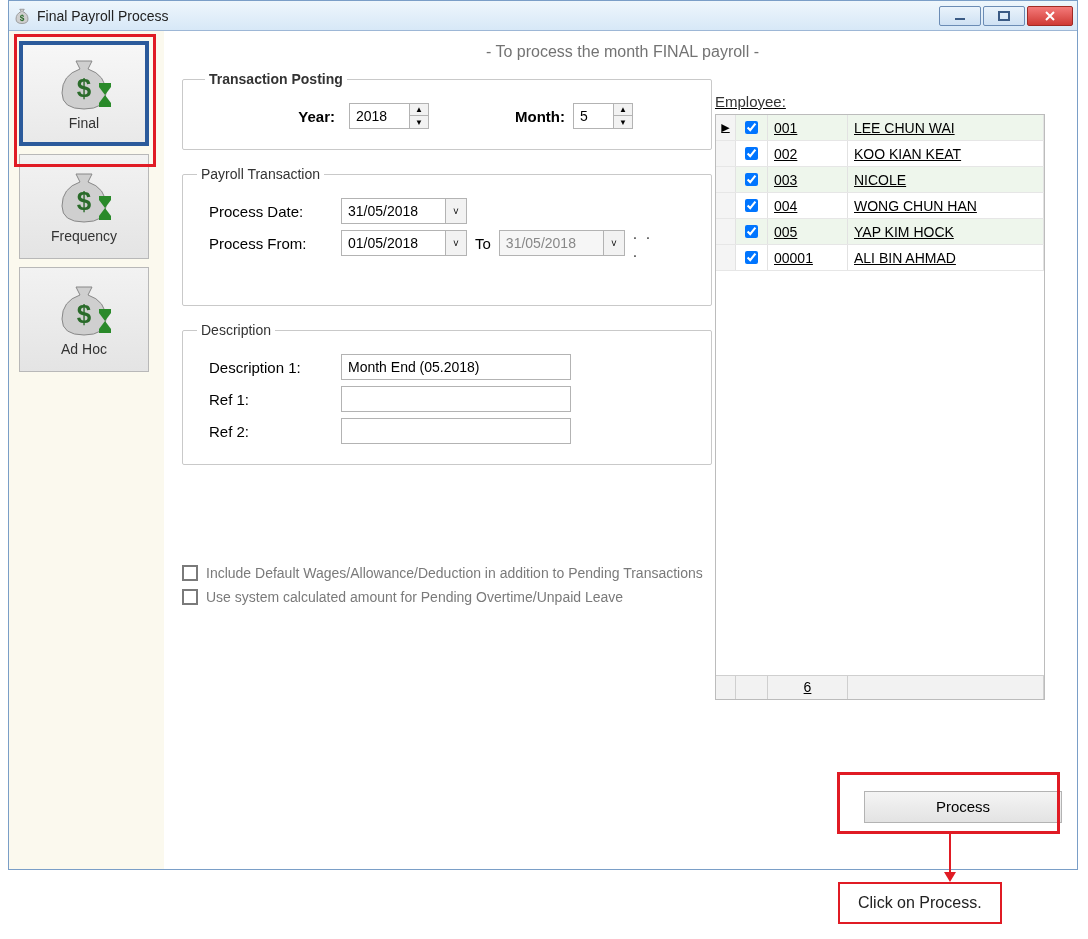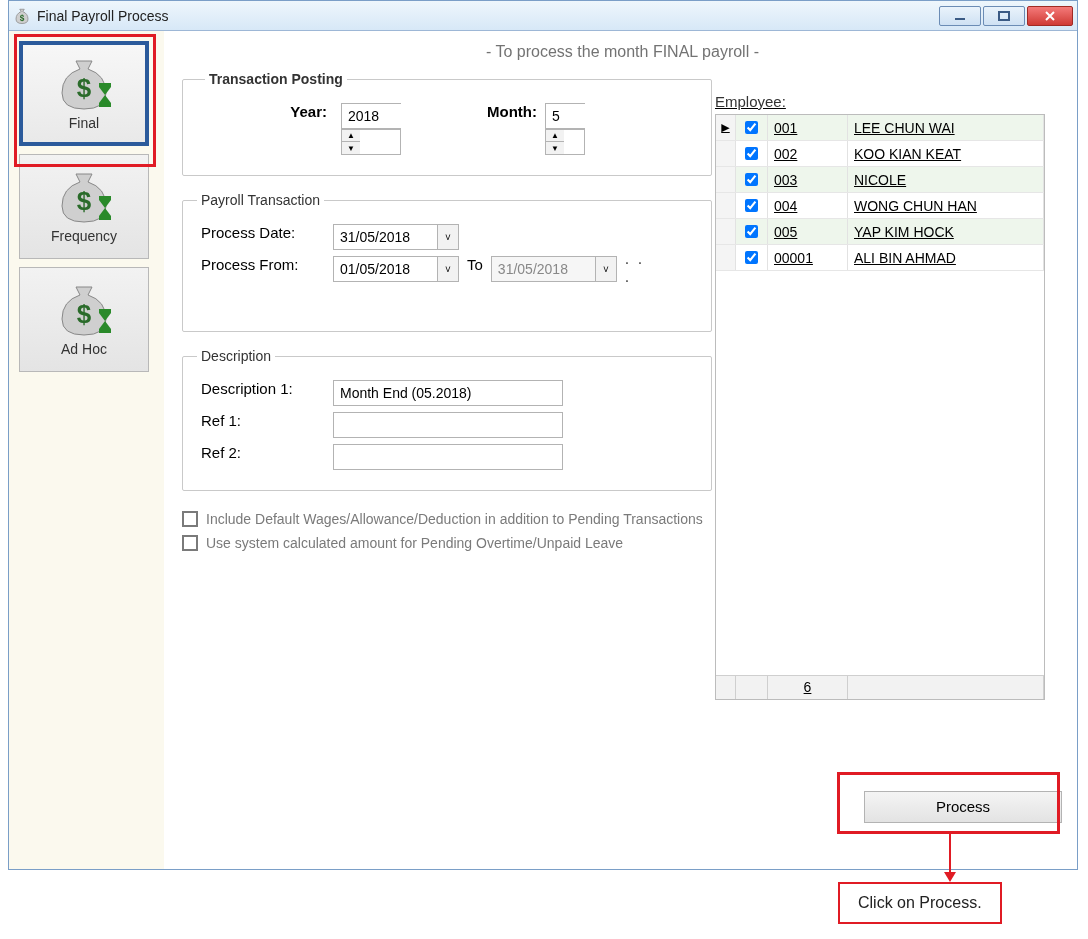--- a/index.html
+++ b/index.html
@@ -26,27 +26,27 @@
 .navbtn .lbl { margin-top: 2px; }
 .highlight-red { position: absolute; border: 3px solid #e01b24; pointer-events: none; }
 
 .main { flex: 1; background: #fff; padding: 8px 14px 8px 18px; display: flex; flex-direction: column; }
 .headline { text-align: center; color: #737373; font-size: 16px; margin: 4px 0 6px; }
 
 fieldset { border: 1px solid #c9c9c9; border-radius: 2px; margin: 4px 0 12px 0; padding: 10px 14px 14px; }
 legend { font-size: 14px; color: #333; padding: 0 4px; }
 legend.bold { font-weight: 700; }
 
-.row { display: flex; gap: 8px; margin: 6px 4px; font-size: 15px; }
+.row { display: flex; align-items: center; gap: 8px; margin: 6px 12px; font-size: 15px; }
 .lblcol { width: 118px; text-align: right; margin-right: 6px; }
 .lblcol.left { text-align: left; }
 
 input[type=text] { height: 26px; border: 1px solid #b3b3b3; padding: 0 6px; font-size: 14px; background: #fff; }
 input[type=text]:disabled { background: #f6f6f6; color: #888; }
-.spinnerwrap { display: flex; flex-direction: column; }
+.spinnerwrap { display: flex; }
 .spinnerwrap input { width: 60px; border-right: none; }
 .spinbtns { display: flex; flex-direction: column; border: 1px solid #b3b3b3; }
 .spinbtns span { width: 18px; height: 12px; background: #f2f2f2; display: flex; align-items: center; justify-content: center; font-size: 8px; border-bottom: 1px solid #b3b3b3; cursor: default; }
 .spinbtns span:last-child { border-bottom: none; }
 
 .dateinput { display: flex; }
 .dateinput input { width: 104px; border-right: none; }
 .dateinput .ddbtn { width: 22px; height: 26px; border: 1px solid #b3b3b3; background: #f2f2f2; display: flex; align-items: center; justify-content: center; font-size: 10px; cursor: default; }
 .ellipsis-btn { width: 28px; height: 24px; display: flex; align-items: center; justify-content: center; font-size: 16px; color: #444; cursor: default; letter-spacing: 2px; }
 
@@ -61,21 +61,21 @@
 .col-name { flex: 1; }
 .emp-rows { flex: 1; overflow: hidden; }
 .emp-row { display: flex; border-bottom: 1px solid #e6e6e6; font-size: 14px; height: 26px; align-items: stretch; }
 .emp-row.alt { background: #eef6ec; }
 .emp-row > div { border-right: 1px solid #e2e2e2; display: flex; align-items: center; padding: 0 6px; }
 .emp-row .col-rowhdr { justify-content: center; background: #f4f4f4; font-size: 11px; }
 .emp-row .col-check input { margin: 0; }
 .emp-status { height: 24px; border-top: 1px solid #cfcfcf; background: #f2f2f2; display: flex; font-size: 14px; }
 .emp-status div { border-right: 1px solid #cfcfcf; padding: 3px 6px; }
 
-.options { font-size: 14px; color: #7a7a7a; }
+.options { margin-top: 80px; font-size: 14px; color: #7a7a7a; }
 .opt { display: flex; align-items: center; gap: 8px; margin: 8px 0; }
 .cbox { width: 16px; height: 16px; border: 2px solid #7a7a7a; background: #fff; }
 
 .process-btn { position: absolute; left: 855px; top: 790px; width: 198px; height: 32px;
   background: linear-gradient(#f4f4f4,#e3e3e3); border: 1px solid #b3b3b3; font-size: 15px; cursor: default; text-align: center; line-height: 30px; }
 
 .callout { position: absolute; border: 2px solid #e01b24; background: #fff; padding: 10px 18px; font-size: 16px; color: #222; }
 
 svg.moneybag .bag { fill: #cfcfcf; stroke: #888; stroke-width: 1; }
 svg.moneybag .dollar { font: bold 26px sans-serif; fill: #2a6b2a; }

